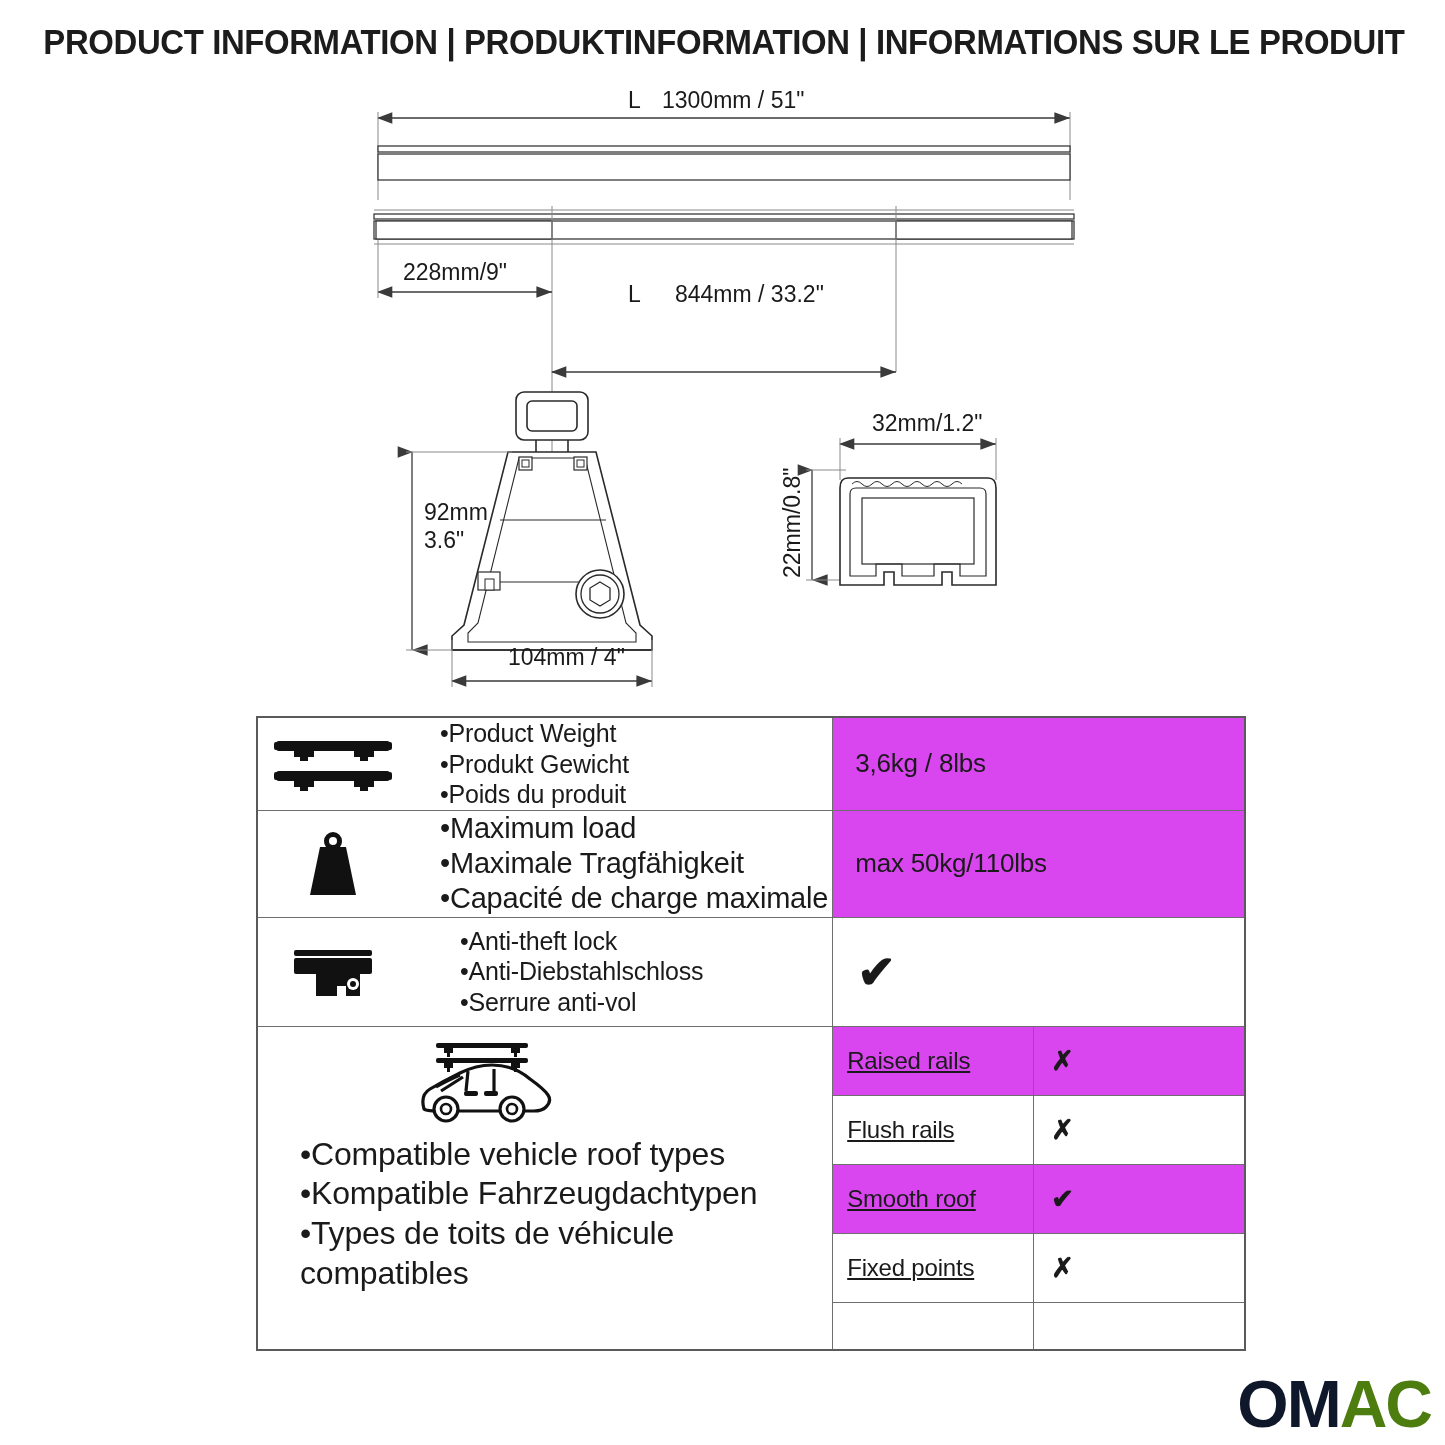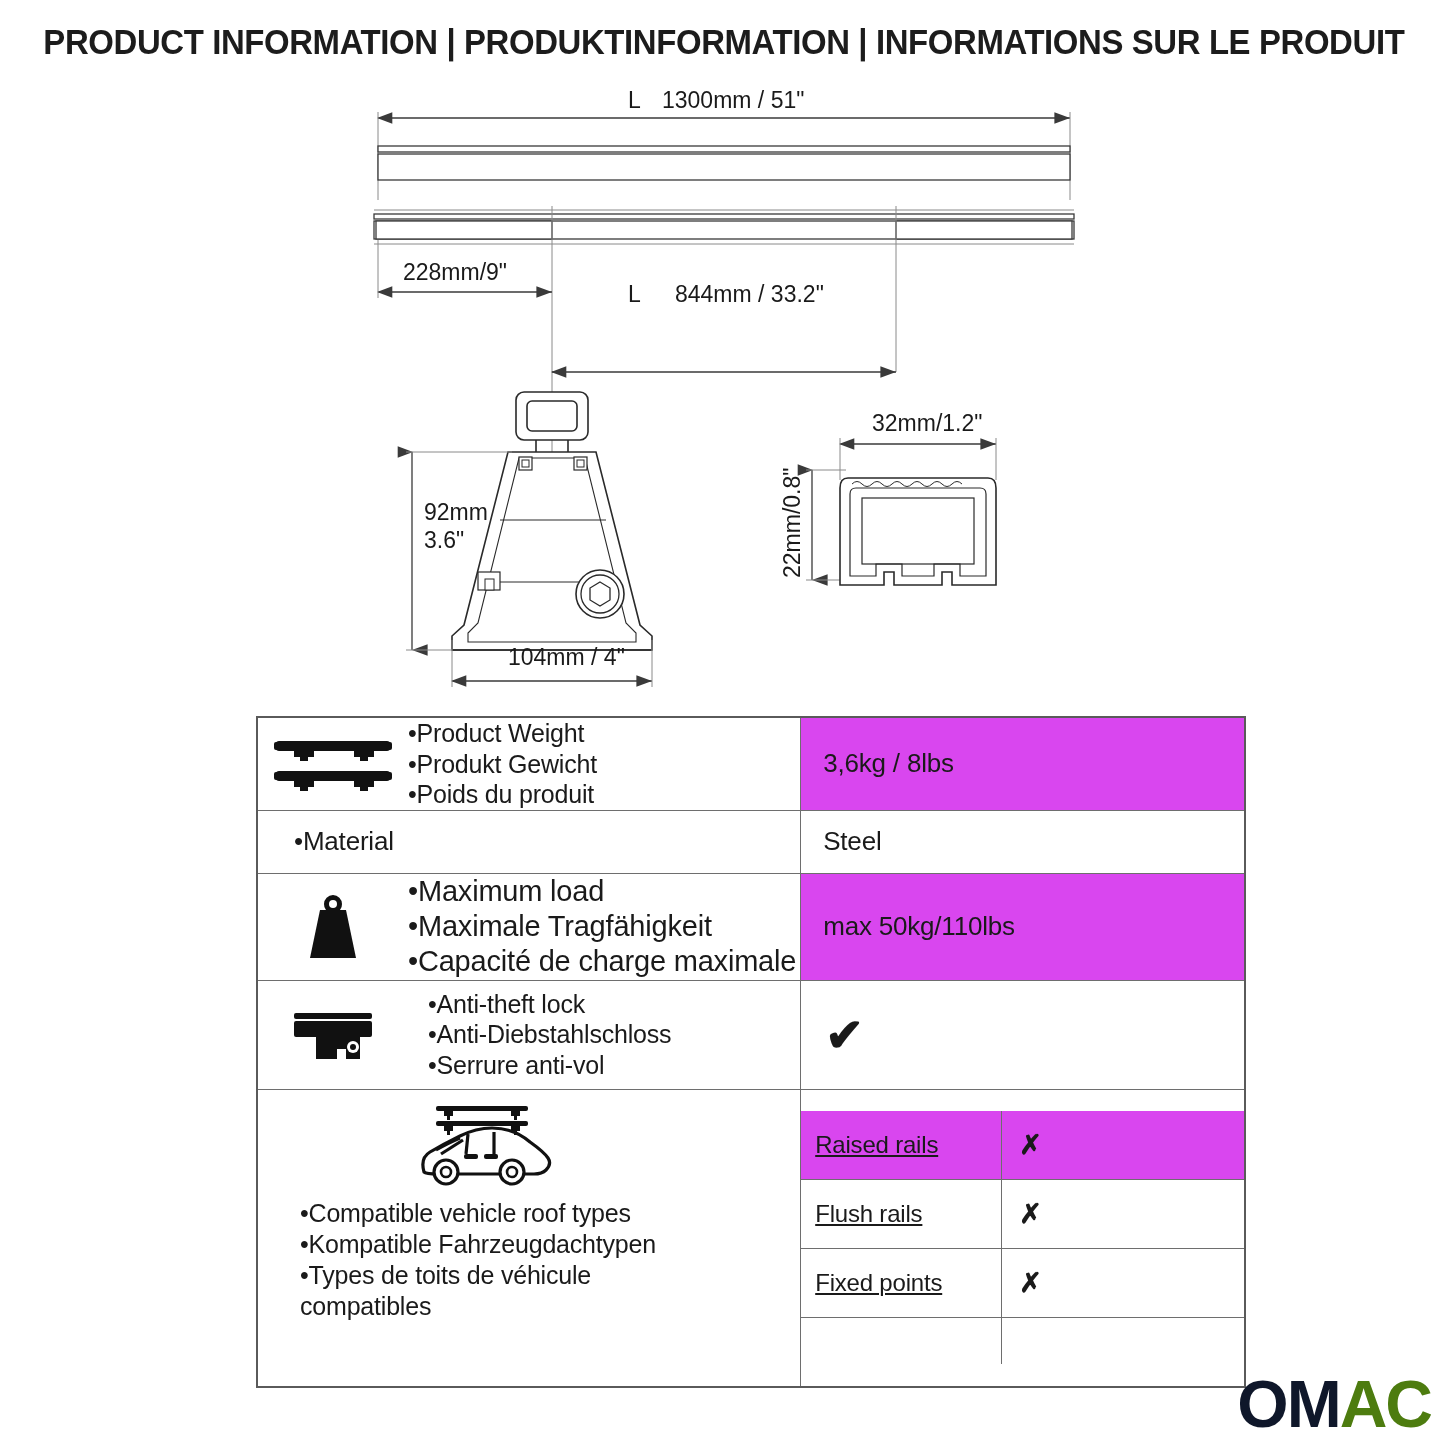--- a/index.html
+++ b/index.html
@@ -29,21 +29,21 @@
   }
   .spec-table tr{}
   .spec-table td{
     border:1px solid #6e6e6e;
     vertical-align:middle;padding:0;
   }
   .col-label{width:438px;}
   .col-value{width:550px;}
   .shaded{background:#d946ef;}
 
-  .cellwrap{display:flex;align-items:center;height:100%;}
+  .cellwrap{display:flex;align-items:center;height:100%;gap:32px;}
   .icon-box{width:150px;min-width:150px;display:flex;align-items:center;justify-content:center;}
   .label-lines{
     font-size:25px;line-height:1.22;color:#1a1a1a;
     letter-spacing:-0.2px;padding-right:4px;
   }
   .label-lines div{white-space:nowrap;}
   .value-text{
     font-size:26px;padding-left:22px;letter-spacing:-0.2px;color:#1a1a1a;
   }
   .material-label{font-size:26px;padding-left:36px;letter-spacing:-0.2px;}
@@ -55,21 +55,21 @@
   .roof-sub td.name{width:186px;font-size:24px;padding-left:14px;letter-spacing:-0.2px;}
   .roof-sub td.val{font-size:27px;font-weight:700;padding-left:17px;}
   .roof-sub tr:first-child td{border-top:none;}
   .roof-sub tr:last-child td{border-bottom:none;}
   .roof-sub td:last-child{border-right:none;}
   .roof-sub td:first-child{border-left:none;text-decoration:underline;}
 
   .compat-cell{position:relative;height:296px;}
   .compat-icon{position:absolute;left:150px;top:8px;}
   .compat-text{
-    position:absolute;left:42px;top:108px;font-size:25px;line-height:1.24;
+    position:absolute;left:42px;top:108px;font-size:32px;line-height:1.24;
     letter-spacing:-0.2px;
   }
 
   
   .logo{
     position:absolute;right:14px;bottom:8px;
     font-family:"Liberation Sans", sans-serif;
     font-weight:700;font-size:66px;letter-spacing:-2px;line-height:1;
   }
   .logo .om{color:#0f172a;}
@@ -231,28 +231,20 @@
               <div>•Produkt Gewicht</div>
               <div>•Poids du produit</div>
             </div>
           </div>
         </td>
         <td class="col-value shaded">
           <div class="value-text">3,6kg / 8lbs</div>
         </td>
       </tr>
 
-      <tr>
-        <td class="col-label" style="height:62px">
-          <div class="material-label">•Material</div>
-        </td>
-        <td class="col-value">
-          <div class="value-text">Steel</div>
-        </td>
-      </tr>
 
       <tr>
         <td class="col-label" style="height:100px">
           <div class="cellwrap">
             <div class="icon-box">
               <svg width="74" height="72" viewBox="0 0 74 72">
                 <g fill="#111">
                   <path d="M37,4 a9,9 0 0 1 9,9 a9,9 0 0 1 -2,6 h-14 a9,9 0 0 1 -2,-6 a9,9 0 0 1 9,-9 z"></path>
                   <circle cx="37" cy="13" r="4" fill="#fff"></circle>
                   <path d="M24,19 h26 l10,48 h-46 z"></path>
@@ -341,20 +333,24 @@
           <table class="roof-sub">
             <tbody>
               <tr class="shaded">
                 <td class="name">Raised rails</td>
                 <td class="val">✗</td>
               </tr>
               <tr>
                 <td class="name">Flush rails</td>
                 <td class="val">✗</td>
               </tr>
+              <tr class="shaded">
+                <td class="name">Smooth roof</td>
+                <td class="val">✔</td>
+              </tr>
               <tr>
                 <td class="name">Fixed points</td>
                 <td class="val">✗</td>
               </tr>
               <tr>
                 <td class="name" style="height:46px;border-bottom:none"></td>
                 <td class="val" style="height:46px;border-bottom:none"></td>
               </tr>
             </tbody>
           </table>

